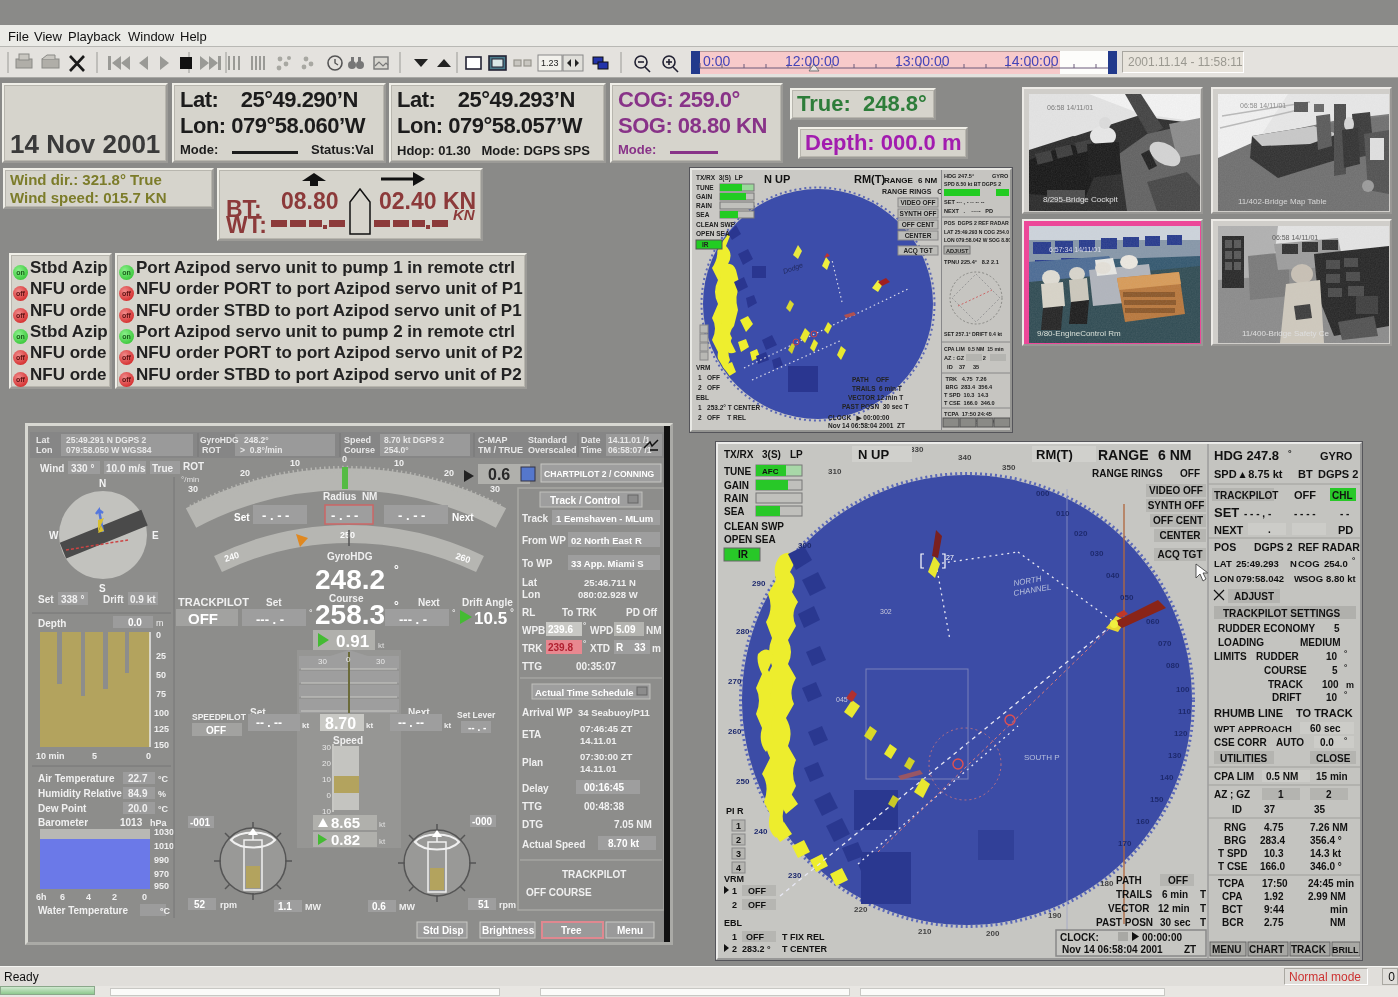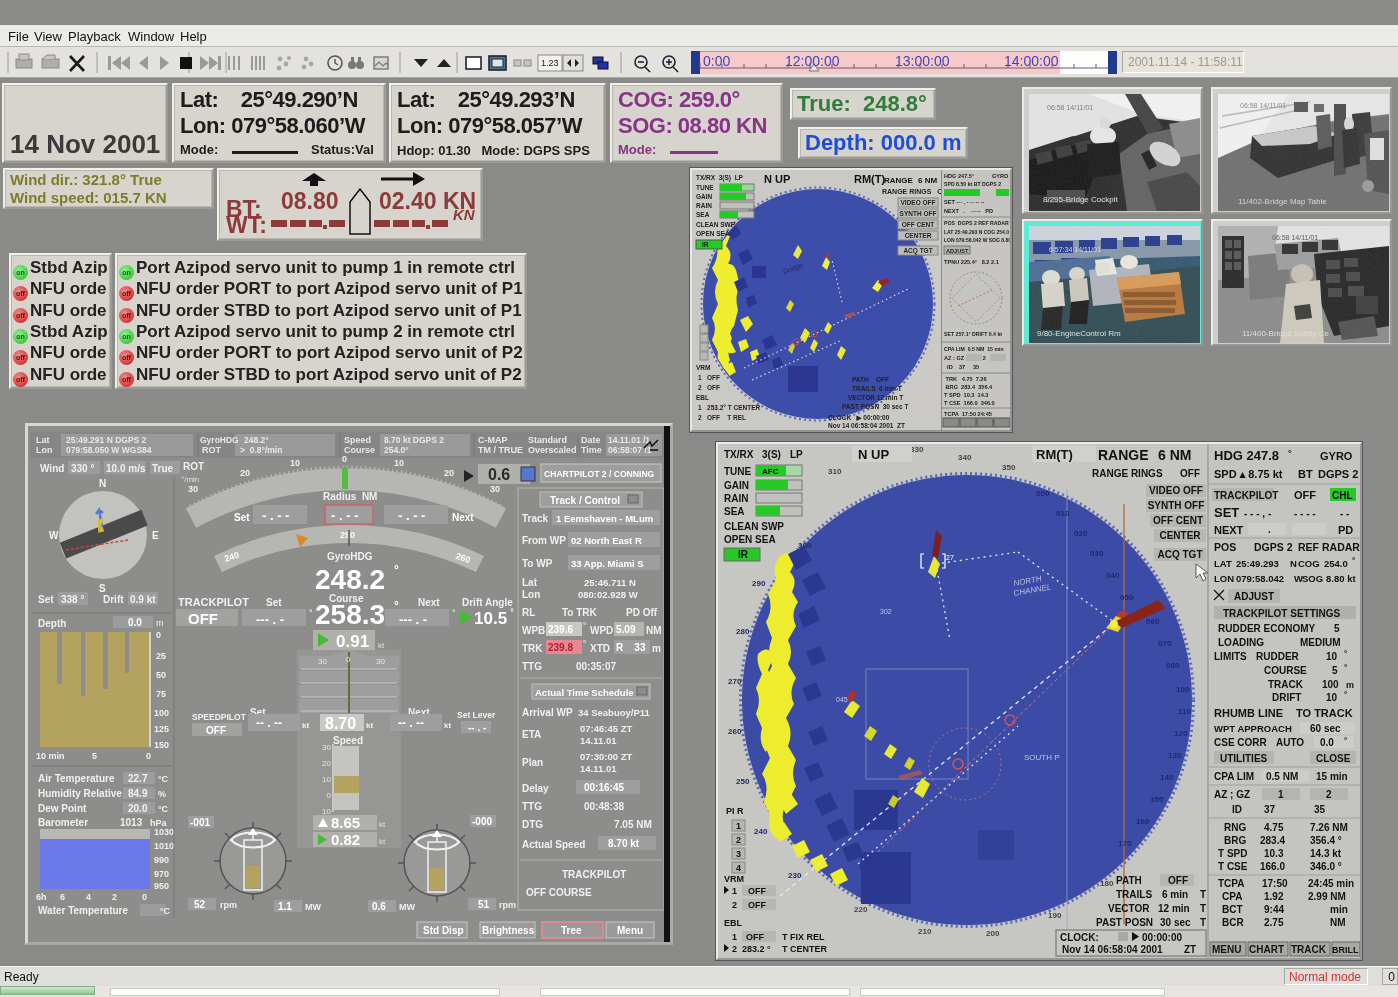--- a/index.html
+++ b/index.html
@@ -173,21 +173,21 @@
     <div class="abs" style="left:6px;top:28px;font-size:22px;font-weight:bold;letter-spacing:-0.5px;">SOG: 08.80 KN</div>
     <div class="abs" style="left:6px;top:57px;font-size:13px;font-weight:bold;">Mode:</div>
     <div class="abs" style="left:58px;top:66px;width:48px;border-top:3px solid #883388;"></div>
   </div>
 
   <div class="abs panel" style="left:790px;top:88px;width:146px;height:32px;">
     <div class="abs" style="left:5px;top:1px;font-size:22px;font-weight:bold;color:#2e7d3a;">True: &nbsp;248.8°</div>
   </div>
 
   <div class="abs panel" style="left:798px;top:127px;width:170px;height:32px;">
-    <div class="abs" style="left:5px;top:1px;font-size:22px;font-weight:bold;color:#1d4ed8;">Depth: 000.0 m</div>
+    <div class="abs" style="left:5px;top:1px;font-size:22px;font-weight:bold;color:#a21caf;">Depth: 000.0 m</div>
   </div>
 
   <div class="abs panel" style="left:3px;top:168px;width:211px;height:41px;">
     <div class="abs" style="left:5px;top:1px;font-size:15px;font-weight:bold;color:#7c7c2a;">Wind dir.: 321.8° True</div>
     <div class="abs" style="left:5px;top:19px;font-size:15px;font-weight:bold;color:#7c7c2a;">Wind speed: 015.7 KN</div>
   </div>
 
   <div class="abs panel" style="left:217px;top:168px;width:266px;height:73px;color:#8c3a3a;">
     <svg class="abs" style="left:0;top:0;" width="262" height="20" viewBox="0 0 262 20">
       <rect x="91" y="11" width="8" height="5" fill="#111"></rect>
@@ -450,21 +450,21 @@
         <path d="M98 22 L112 20 L114 52 L100 56 Z" fill="#585858"></path>
         <circle cx="150" cy="92" r="6" fill="#9a9a9a"></circle>
         <rect x="76" y="8" width="14" height="10" fill="#555"></rect>
         <rect x="96" y="10" width="10" height="8" fill="#666"></rect>
         <text x="20" y="110" font-size="8" fill="#d8d8d8" font-family="Liberation Sans">11/402-Bridge Map Table</text>
         <text x="22" y="14" font-size="7" fill="#888" font-family="Liberation Sans">06:58  14/11/01</text>
       <rect width="171" height="117" filter="url(#grain)" opacity="0.30"></rect>
           </svg>
     </div>
   </div>
-  <div class="abs" style="left:1022px;top:219px;width:181px;height:127px;background:#5eead4;border:2px outset #eceae6;padding:3px;">
+  <div class="abs" style="left:1022px;top:219px;width:181px;height:127px;background:#ec4899;border:2px outset #eceae6;padding:3px;">
     <div class="abs" style="left:5px;top:5px;width:171px;height:117px;background:#335;overflow:hidden;">
       <svg width="171" height="117" viewBox="0 0 171 117">
         <rect width="171" height="117" fill="#31566e"></rect>
         <path d="M0 0 L171 0 L171 30 L0 36 Z" fill="#8596a8"></path>
         <rect x="0" y="0" width="171" height="14" fill="#cdd4dc"></rect>
         <g fill="#24388c">
           <rect x="4" y="16" width="18" height="12"></rect>
               <rect x="26" y="15" width="18" height="12"></rect>
               <rect x="50" y="14" width="16" height="11"></rect>
               <rect x="72" y="12" width="16" height="11"></rect>

